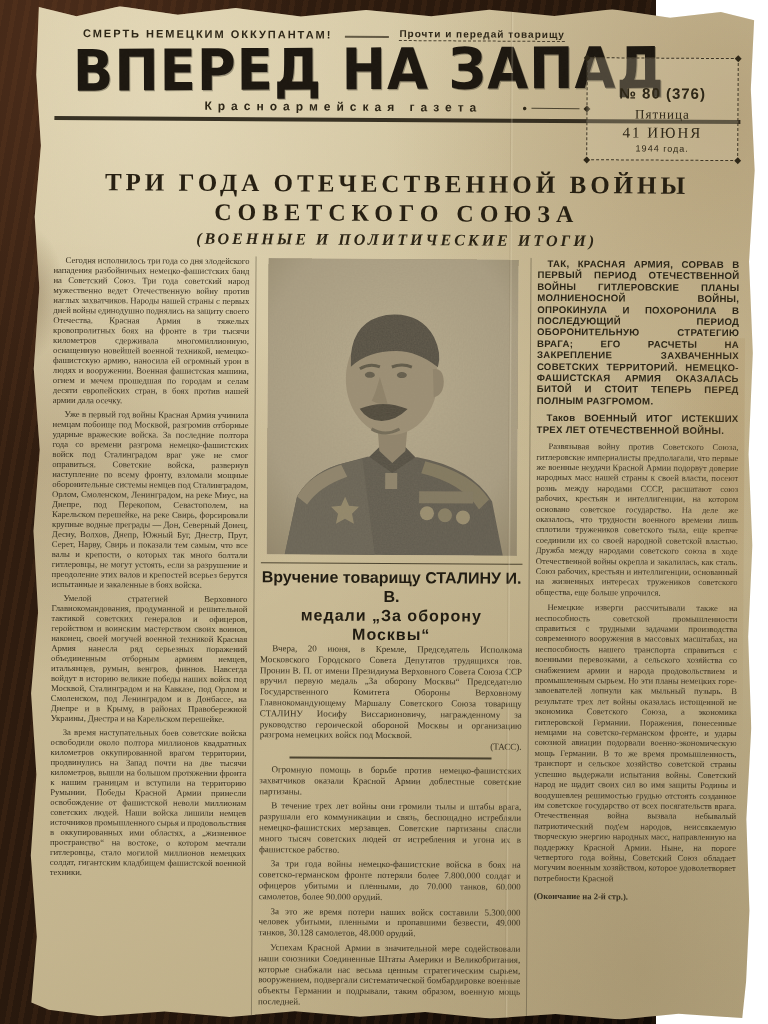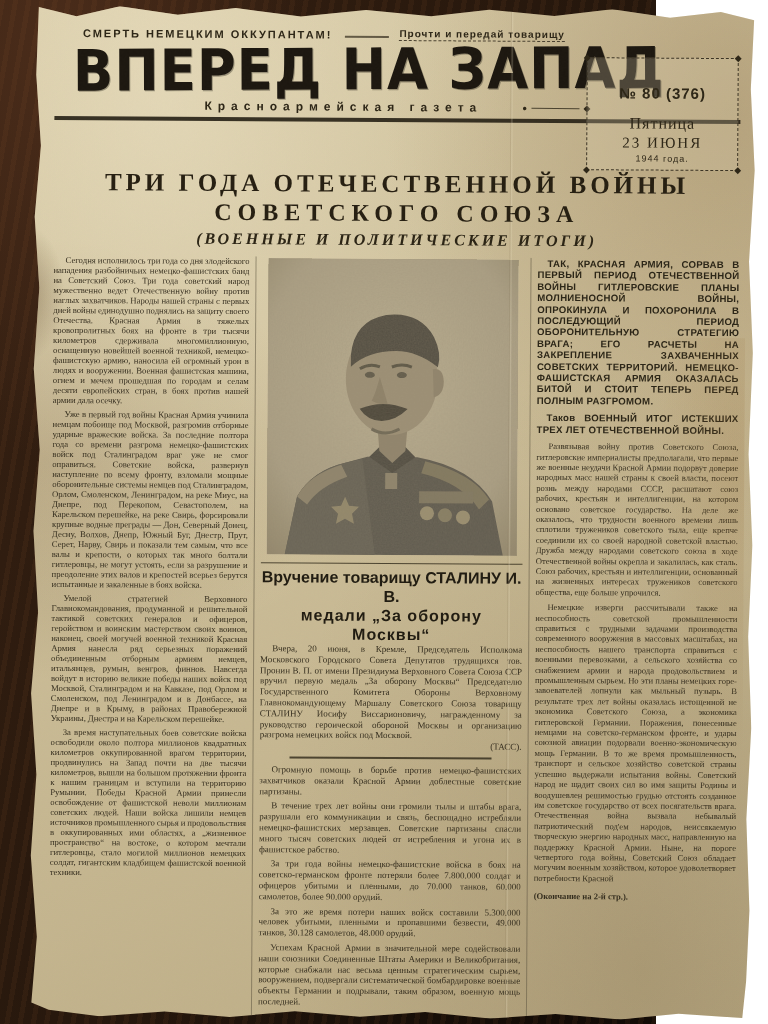--- a/index.html
+++ b/index.html
@@ -61,21 +61,21 @@
   .orn .diamond{ font-size:9px; color:#2c2516; }
   .thick-rule{ height:4px; background:#241e13; margin-top:4px; opacity:.9; }
 
   
   .issue-box{ position:absolute; top:28px; right:2px; width:152px; padding:8px 4px 6px;
     border:1px dashed #3a3222; text-align:center; color:#2c2516; background:rgba(222,210,178,.25); }
   .issue-box .corner{ position:absolute; font-size:9px; color:#2c2516; line-height:1; }
   .corner.tl{ left:-4px; top:-5px; } .corner.tr{ right:-4px; top:-5px; }
   .corner.bl{ left:-4px; bottom:-5px; } .corner.br{ right:-4px; bottom:-5px; }
   .issue-number{ font-family:"Liberation Sans", sans-serif; font-weight:bold; font-size:15px; letter-spacing:1px;margin-top:18px; }
-  .issue-weekday{ font-size:16px; margin-top:13px; letter-spacing:1px; }
+  .issue-weekday{ font-size:13px; margin-top:5px; letter-spacing:1px; }
   .issue-date{ font-size:15px; letter-spacing:2px; margin-top:2px; }
   .issue-year{ font-family:"Liberation Sans", sans-serif; font-weight:normal; font-size:9px; margin-top:2px; letter-spacing:1px; }
 
   
   .headline{ text-align:center; margin-top:7px; color:#251e11; }
   .headline-l1{ font-size:25px; font-weight:bold; letter-spacing:4px; line-height:30px; white-space:nowrap; }
   .headline-l2{ font-size:24px; font-weight:bold; letter-spacing:6px; line-height:29px; }
   .headline-sub{ font-size:16px; font-weight:bold; font-style:italic; letter-spacing:3px; margin-top:3px; color:#2a2314; }
 
   
@@ -130,21 +130,21 @@
         </div>
         <div class="thick-rule"></div>
 
         <div class="issue-box">
           <span class="corner tl">◆</span>
           <span class="corner tr">◆</span>
           <span class="corner bl">◆</span>
           <span class="corner br">◆</span>
           <div class="issue-number">№ 80 (376)</div>
           <div class="issue-weekday">Пятница</div>
-          <div class="issue-date">23 ИЮНЯ</div>
+          <div class="issue-date">41 ИЮНЯ</div>
           <div class="issue-year">1944 года.</div>
         </div>
       </header>
 
       <section class="headline">
         <div class="headline-l1">ТРИ ГОДА ОТЕЧЕСТВЕННОЙ ВОЙНЫ</div>
         <div class="headline-l2">СОВЕТСКОГО СОЮЗА</div>
         <div class="headline-sub">(ВОЕННЫЕ И ПОЛИТИЧЕСКИЕ ИТОГИ)</div>
       </section>
 

